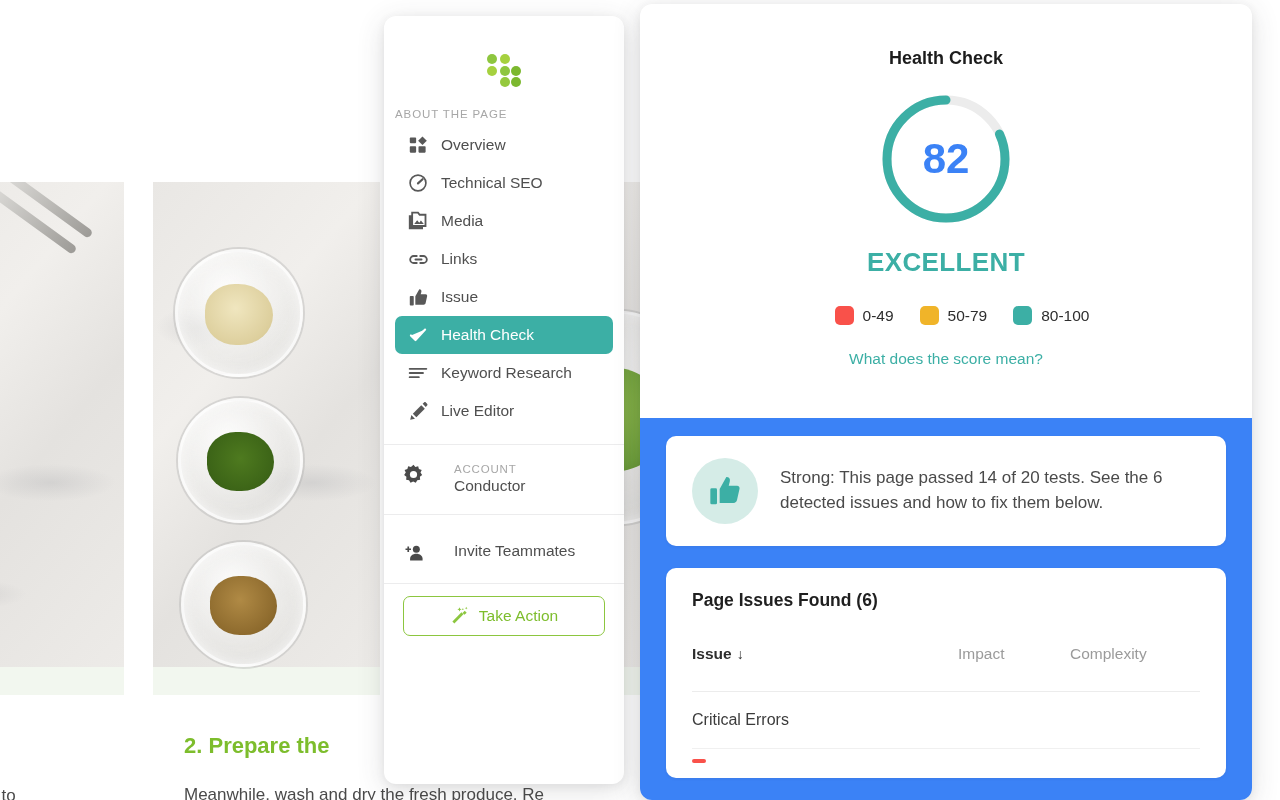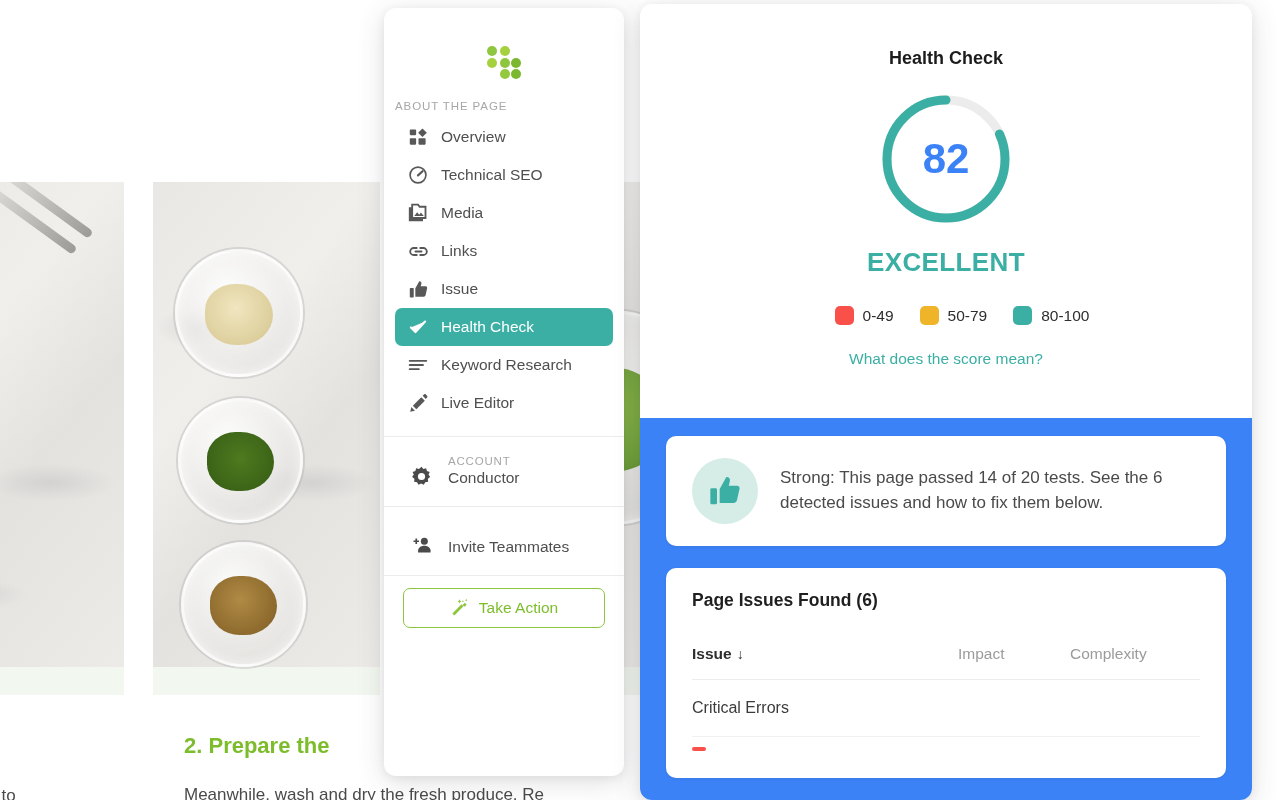--- a/index.html
+++ b/index.html
@@ -48,21 +48,21 @@
   .bg-left-text { position: absolute; font-size: 17px; color: #4a4a4a; white-space: nowrap; }
 
   
   .panel {
     position: absolute;
     background: #ffffff;
     border-radius: 14px;
     box-shadow: 0 6px 28px rgba(60,60,70,.16), 0 2px 8px rgba(60,60,70,.08);
   }
   
-  #sidebar { left: 384px; top: 8px; width: 240px; height: 768px; border-radius: 12px; overflow: hidden; }
+  #sidebar { left: 384px; top: 16px; width: 240px; height: 768px; border-radius: 12px; overflow: hidden; }
   .logo-wrap { display: flex; justify-content: center; padding-top: 38px; padding-bottom: 14px; }
   .logo { position: relative; width: 34px; height: 34px; }
   .logo i { position: absolute; width: 10px; height: 10px; border-radius: 50%; display: block; }
 
   .nav-section-label {
     font-size: 11.5px; letter-spacing: .9px; color: #a7a7a7;
     padding: 6px 0 6px 11px; text-transform: uppercase;
   }
   .nav-list { padding: 0 11px; }
   .nav-item {
@@ -70,22 +70,22 @@
     height: 38px; padding: 0 12px; border-radius: 7px;
     color: #4f4f4f; font-size: 15.5px; cursor: pointer;
   }
   .nav-item .ico { width: 22px; height: 22px; display: flex; align-items: center; justify-content: center; flex: 0 0 22px; }
   .nav-item .ico svg { display: block; }
   .nav-item.active { background: #3cafa5; color: #ffffff; }
   .nav-item.active .ico svg { fill: #ffffff; stroke: #ffffff; }
 
   .divider { height: 1px; background: #ececed; margin: 8px 0; }
   .account-row {
-    display: flex; align-items: flex-end; gap: 16px;
-    padding: 10px 26px; cursor: pointer;
+    display: flex; align-items: flex-start; gap: 30px;
+    padding: 10px 18px; cursor: pointer;
   }
   .account-row .ico { width: 22px; height: 22px; flex: 0 0 22px; display:flex; align-items:center; justify-content:center; }
   .account-kicker { font-size: 11.5px; letter-spacing: .8px; color: #a7a7a7; text-transform: uppercase; line-height: 1.15; }
   .account-name { font-size: 15.5px; color: #4f4f4f; line-height: 1.25; }
 
   .cta-wrap { padding: 12px 19px 0 19px; }
   .cta {
     display: flex; align-items: center; justify-content: center; gap: 10px;
     height: 40px; border: 1.6px solid #8cc63f; border-radius: 7px;
     color: #7dbd2c; font-size: 15.5px; background: #fff; cursor: pointer; text-align: center;
@@ -119,21 +119,21 @@
     width: 66px; height: 66px; border-radius: 50%; background: #d5ece7;
     display: flex; align-items: center; justify-content: center; flex: 0 0 66px;
   }
   .strong-text { font-size: 17px; line-height: 1.45; color: #4a4a4a; }
 
   #issues-card { margin-top: 22px; padding: 22px 26px 0 26px; height: 210px; }
   .issues-title { font-size: 17.5px; font-weight: bold; color: #1f1f1f; }
   .issues-table { width: 100%; border-collapse: collapse; margin-top: 34px; }
   .issues-table th {
     text-align: left; font-weight: normal; font-size: 15.5px;
-    color: #9b9b9b; padding-bottom: 16px; border-bottom: 1px solid #ececec;
+    color: #9b9b9b; padding-bottom: 28px; border-bottom: 1px solid #ececec;
   }
   .issues-table th.col-issue { color: #2e2e2e; font-weight: bold; }
   .issues-table th.col-impact { width: 112px; }
   .issues-table th.col-complexity { width: 130px; }
   .issues-table td { font-size: 16px; color: #3b3b3b; padding: 19px 0; border-bottom: 1px solid #f0f0f0; }
   .sort-arrow { margin-left: 5px; font-size: 14px; color: #2e2e2e; }
   .row-partial { display: flex; align-items: center; gap: 10px; padding-top: 10px; }
   .err-dot { width: 14px; height: 4px; border-radius: 2px; background: #f9514a; }
 </style>
 </head>

